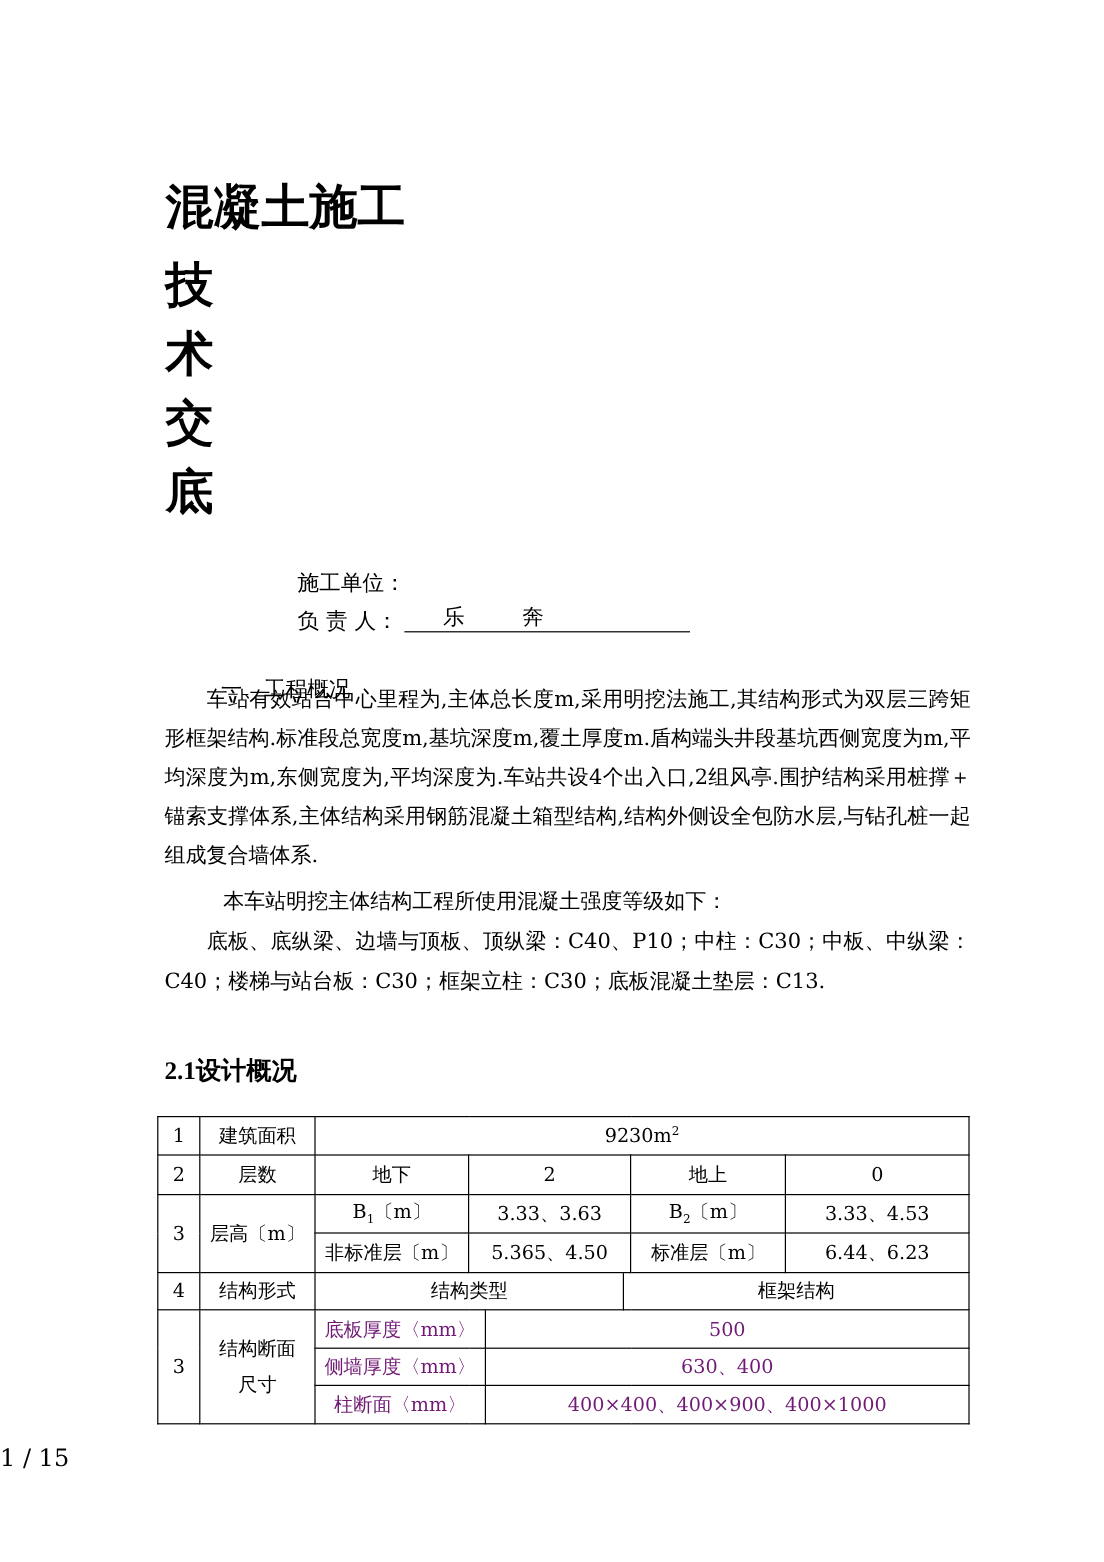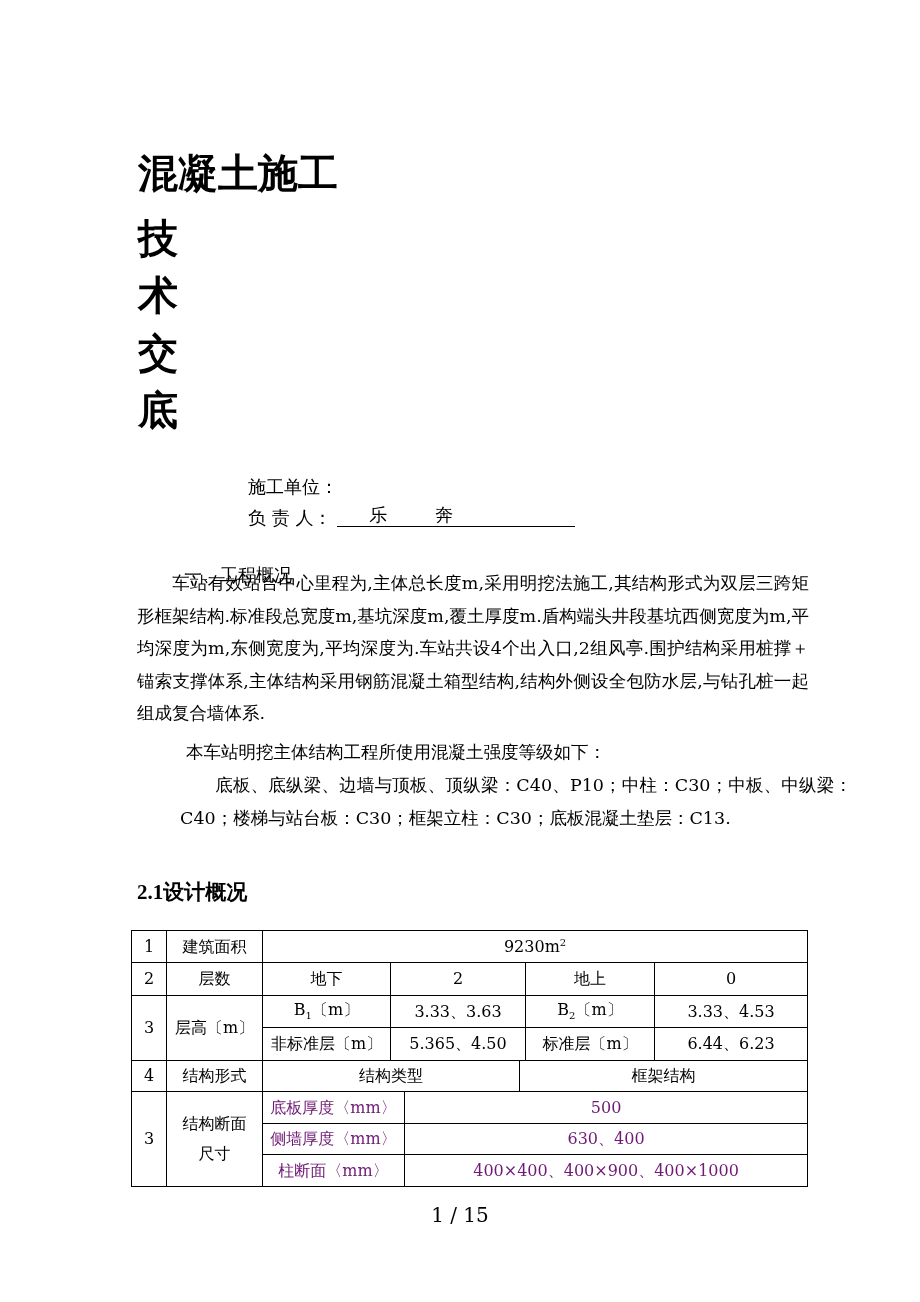--- a/index.html
+++ b/index.html
@@ -10,21 +10,21 @@
                 font-family: "DejaVu Sans", "Liberation Sans", sans-serif; letter-spacing: 0px; margin-top: 22px; }
   .meta { position: absolute; font-size: 18px; line-height: 1; }
   .underline-name { display: inline-block; border-bottom: 1px solid #000; width: 238px; position: relative; height: 20px; vertical-align: bottom; }
   .para { position: absolute; left: 137px; width: 672px; font-size: 17.5px; line-height: 32.5px; text-align: justify; }
   .para .ind { display: inline-block; width: 35px; }
   .section-head { position: absolute; left: 137px; top: 882px; font-size: 21px; font-weight: bold; line-height: 1;
                   font-family: Liberation Serif, serif; text-align: right; }
   table.spec { position: absolute; left: 131px; top: 930px; width: 676px; border-collapse: collapse; table-layout: fixed; font-size: 16px; }
   table.spec td { border: 1px solid #000; text-align: center; vertical-align: middle; padding: 0; line-height: 1.2; }
   .red { color: #701a75; }
-  .footer { position: absolute; left: 0; width: 920px; top: 1203px; text-align: center; font-size: 20px; }
+  .footer { position: absolute; left: 0; width: 920px; top: 1203px; font-size: 20px; }
 </style>
 </head>
 <body>
 
 <div class="title-line" style="top:131px;">混凝土施工</div>
 <div class="title-line" style="top:196px;">技</div>
 <div class="title-line" style="top:253px;">术</div>
 <div class="title-line" style="top:311px;">交</div>
 <div class="title-line" style="top:368px;">底</div>
 
@@ -36,21 +36,21 @@
     <span class="abs" style="left:98px; top:0;">奔</span>
   </span>
 </div>
 
 <div class="meta" style="left:184px; top:566px;">一、工程概况</div>
 
 <div class="para" style="top:567px;"><span class="ind"></span><span>车站有效站台中心里程为,主体总长度m,采用明挖法施工,其结构形式为双层三跨矩形框架结构.标准段总宽度m,基坑深度m,覆土厚度m.盾构端头井段基坑西侧宽度为m,平均深度为m,东侧宽度为,平均深度为.车站共设4个出入口,2组风亭.围护结构采用桩撑＋锚索支撑体系,主体结构采用钢筋混凝土箱型结构,结构外侧设全包防水层,与钻孔桩一起组成复合墙体系.</span></div>
 
 <div class="para" style="top:736px;"><span class="ind" style="width:49px;"></span><span>本车站明挖主体结构工程所使用混凝土强度等级如下：</span></div>
 
-<div class="para" style="top:769px;margin-left:43px;"><span class="ind"></span><span>底板、底纵梁、边墙与顶板、顶纵梁：C40、P10；中柱：C30；中板、中纵梁：C40；楼梯与站台板：C30；框架立柱：C30；底板混凝土垫层：C13.</span></div>
+<div class="para" style="top:769px;"><span class="ind"></span><span>底板、底纵梁、边墙与顶板、顶纵梁：C40、P10；中柱：C30；中板、中纵梁：C40；楼梯与站台板：C30；框架立柱：C30；底板混凝土垫层：C13.</span></div>
 
 <div class="section-head">2.1设计概况</div>
 
 <table class="spec">
   <colgroup>
     <col style="width:35px">
     <col style="width:96px">
     <col style="width:128px">
     <col style="width:14px">
     <col style="width:115px">

